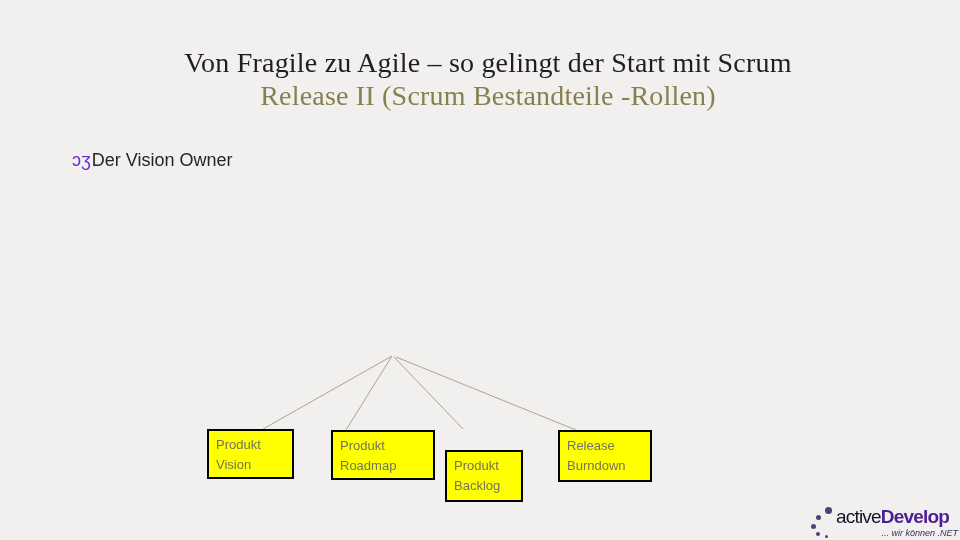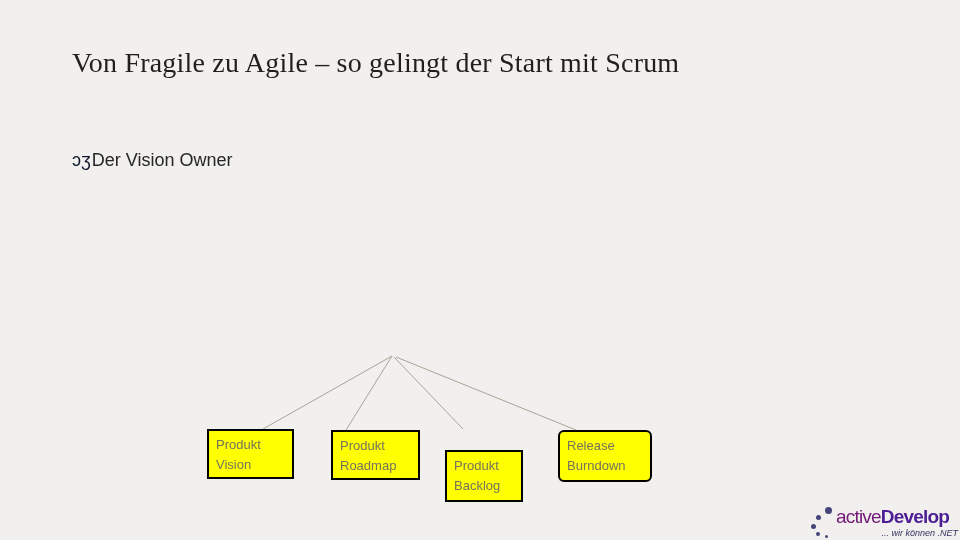--- a/index.html
+++ b/index.html
@@ -11,21 +11,21 @@
   .slide {
     position: relative;
     width: 960px; height: 540px;
     background: #f1f0ee;
     overflow: hidden;
   }
 
   
   .header {
     position: absolute;
-    left: 72px; top: 46px; right: 40px;
+    left: 56px; top: 46px; right: 40px; text-align: center;
   }
   .title {
     margin: 0;
     font-family: "Liberation Serif", serif;
     font-weight: 400;
     font-size: 28px;
     line-height: 33px;
     color: #211e1e;
     letter-spacing: 0.2px;
   }
@@ -43,21 +43,21 @@
   .bullet-item {
     position: absolute;
     left: 72px; top: 148px;
     font-size: 18px;
     line-height: 24px;
     color: #262626;
     white-space: nowrap;
   }
   .bullet-glyph {
     font-size: 18px;
-    color: #0f172a;
+    color: #6d28d9;
     margin-right: 1px;
   }
 
   
   .connectors {
     position: absolute;
     left: 0; top: 0;
     width: 960px; height: 540px;
     pointer-events: none;
   }
@@ -65,23 +65,23 @@
     position: absolute;
     background: #ffff00;
     border: 2px solid #000000;
     box-sizing: border-box;
     color: #73735f;
     font-size: 13px;
     line-height: 20px;
     padding: 4px 2px 12px 7px;
   }
   .node-1 { left: 207px; top: 429px; width: 87px; height: 50px; }
-  .node-2 { left: 331px; top: 430px; width: 89px; height: 50px; }
+  .node-2 { left: 331px; top: 430px; width: 104px; height: 50px; }
   .node-3 { left: 445px; top: 450px; width: 78px; height: 52px; }
-  .node-4 { left: 558px; top: 430px; width: 94px; height: 52px; border-radius: 6px; }
+  .node-4 { left: 558px; top: 430px; width: 94px; height: 52px; }
 
   
   .logo {
     position: absolute;
     left: 806px; top: 502px;
     width: 152px; height: 40px;
   }
   .logo-dots { position: absolute; left: 0; top: 0; width: 28px; height: 40px; }
   .logo-dots span {
     position: absolute;
@@ -94,39 +94,40 @@
   .dot-4 { left: 10px; top: 30px; width: 4px; height: 4px; }
   .dot-5 { left: 19px; top: 33px; width: 3px; height: 3px; }
   .logo-text {
     position: absolute;
     left: 30px; top: 3px;
     font-size: 19px;
     line-height: 24px;
     letter-spacing: -0.8px;
     white-space: nowrap;
   }
-  .logo-light { color: #701a75; font-weight: 400; }
+  .logo-light { color: #0f172a; font-weight: 400; }
   .logo-bold  { color: #4c1d95; font-weight: 700; }
   .logo-tagline {
     position: absolute;
     right: 0; top: 26px;
     font-size: 9px;
     font-style: italic;
     color: #32325f;
     white-space: nowrap;
     margin-left: 42px;
   }
 </style>
 </head>
 <body>
 
 <div class="slide">
 
   <div class="header">
     <h1 class="title">Von Fragile zu Agile – so gelingt der Start mit Scrum</h1>
+    <h2 class="subtitle">Release II (Scrum Bestandteile -Rollen)</h2>
   </div>
 
   <div class="bullet-item">
     <span class="bullet-glyph">ɔʒ</span><span>Der Vision Owner</span>
   </div>
 
   <svg class="connectors" width="960" height="540" viewBox="0 0 960 540">
     <line x1="392" y1="356" x2="263" y2="429" stroke="#a9a496" stroke-width="1"></line>
     <line x1="392" y1="356" x2="346" y2="430" stroke="#a9a496" stroke-width="1"></line>
     <line x1="394" y1="357" x2="463" y2="429" stroke="#a9a496" stroke-width="1"></line>

